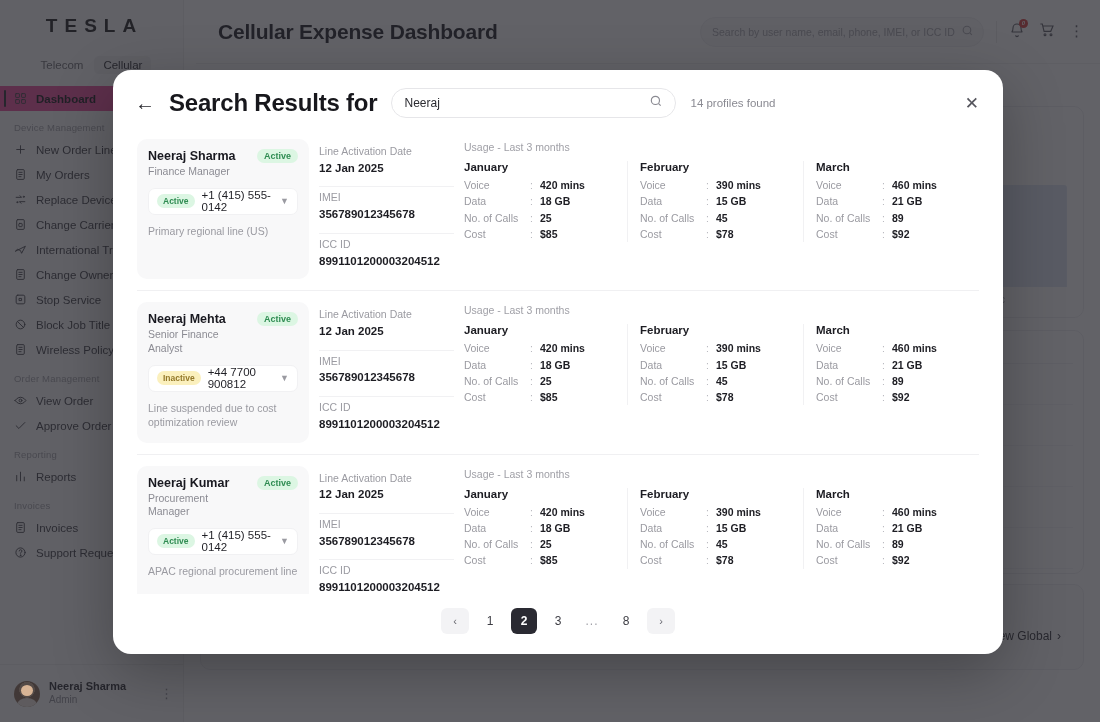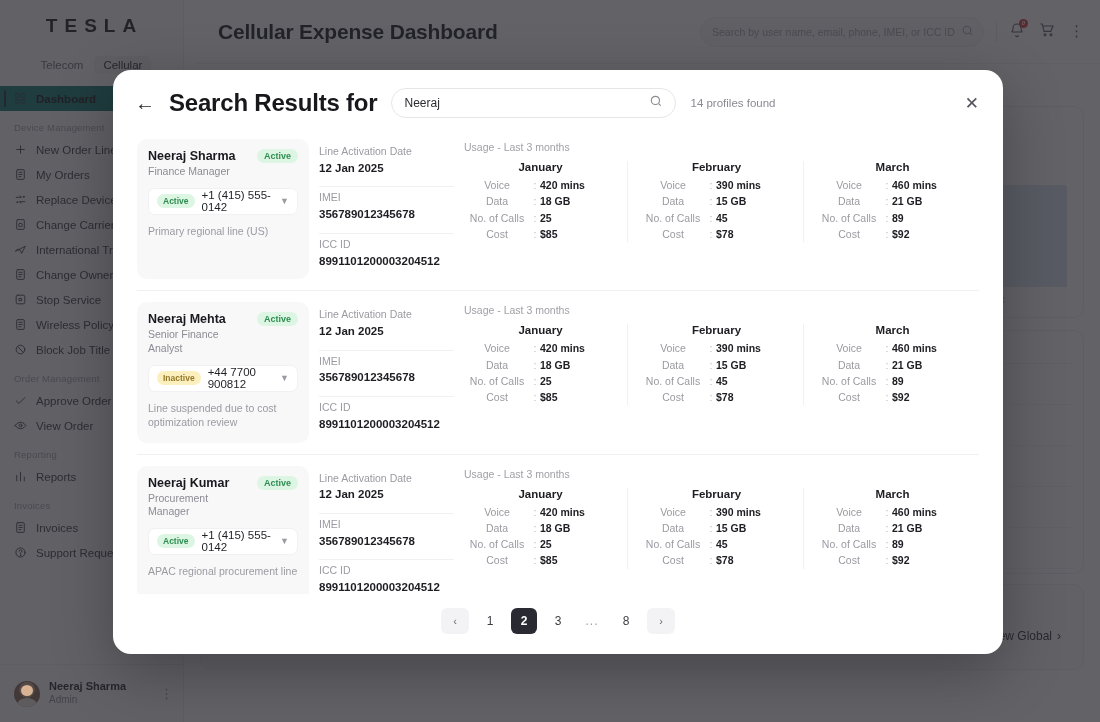--- a/index.html
+++ b/index.html
@@ -26,21 +26,21 @@
   .seg-tabs { display: flex; gap: 2px; justify-content: center; padding: 4px 0 10px; }
   .seg-tab { font-size: 11.5px; color: #6b6b70; padding: 3px 9px; border-radius: 5px; }
   .seg-tab.sel { background: #efeff1; color: #26262b; }
 
   .nav-scroll { flex: 1; overflow: hidden; padding: 2px 0 0 0; }
   .nav-item {
     display: flex; align-items: center; gap: 9px;
     height: 25px; padding: 0 10px 0 14px;
     font-size: 11.5px; color: #3d3d44; white-space: nowrap;
   }
-  .nav-item.active { color: #141418; font-weight: 600; position: relative; background: #0f766e; }
+  .nav-item.active { color: #141418; font-weight: 600; position: relative; background: #ec4899; }
   .nav-item.active::before {
     content: ""; position: absolute; left: 4px; top: 4px; bottom: 4px;
     width: 2px; background: #2a2a30; border-radius: 2px;
   }
   .nav-sec {
     font-size: 9.5px; color: #a3a3a9; padding: 11px 0 4px 14px;
     letter-spacing: .2px;
   }
   .ico { width: 13px; height: 13px; flex: 0 0 13px; display:block; }
   .ico svg { width: 13px; height: 13px; display: block; }
@@ -163,21 +163,21 @@
 
   .meta { width: 135px; flex: 0 0 135px; padding-top: 2px; }
   .meta-blk { padding: 3px 0 10px; border-bottom: 1px solid #f1f1f3; }
   .meta-blk:last-child { border-bottom: none; }
   .meta-lbl { font-size: 10.5px; color: #9a9aa1; line-height: 1.5; }
   .meta-val { font-size: 11.5px; color: #1d1d23; font-weight: 600; line-height: 1.45; }
 
   .usage { flex: 1; padding-top: 2px; }
   .usage-lbl { font-size: 10.5px; color: #a0a0a7; margin-bottom: 8px; }
   .months { display: flex; }
-  .month { flex: 1; padding-right: 10px; border-right: 1px solid #f1f1f3; padding-left: 12px; text-align: center; }
+  .month { flex: 1; padding-right: 10px; border-right: 1px solid #f1f1f3; padding-left: 12px; }
   .month:first-child { padding-left: 0; }
   .month:last-child { border-right: none; }
   .mon-name { font-size: 11.5px; font-weight: 700; color: #1d1d23; margin-bottom: 4px; }
   .mline { display: flex; font-size: 10.5px; line-height: 1.55; }
   .mk { color: #9a9aa1; width: 66px; flex: 0 0 66px; }
   .msep { color: #b9b9bf; width: 10px; flex: 0 0 10px; }
   .mv { color: #1d1d23; font-weight: 600; }
 
   .pager { display: flex; align-items: center; justify-content: center; gap: 8px; padding: 14px 0 20px; }
   .pg {
@@ -271,52 +271,52 @@
             <svg viewBox="0 0 24 24" fill="none" stroke="#3d3d44" stroke-width="1.7" stroke-linecap="round" stroke-linejoin="round">
               <rect x="4" y="4" width="16" height="16" rx="3"></rect>
               <rect x="10" y="10" width="4" height="4"></rect>
             </svg>
           </span>
           <span>Stop Service</span>
         </div>
         <div class="nav-item">
           <span class="ico">
             <svg viewBox="0 0 24 24" fill="none" stroke="#3d3d44" stroke-width="1.7" stroke-linecap="round" stroke-linejoin="round">
+              <circle cx="12" cy="12" r="8"></circle>
+              <path d="M6.5 6.5l11 11"></path>
+            </svg>
+          </span>
+          <span>Block Job Title</span>
+        </div>
+        <div class="nav-item">
+          <span class="ico">
+            <svg viewBox="0 0 24 24" fill="none" stroke="#3d3d44" stroke-width="1.7" stroke-linecap="round" stroke-linejoin="round">
               <rect x="5" y="3" width="14" height="18" rx="2"></rect>
               <path d="M9 8h6M9 12h6M9 16h4"></path>
             </svg>
           </span>
           <span>Wireless Policy</span>
         </div>
-        <div class="nav-item">
-          <span class="ico">
-            <svg viewBox="0 0 24 24" fill="none" stroke="#3d3d44" stroke-width="1.7" stroke-linecap="round" stroke-linejoin="round">
-              <circle cx="12" cy="12" r="8"></circle>
-              <path d="M6.5 6.5l11 11"></path>
-            </svg>
-          </span>
-          <span>Block Job Title</span>
-        </div>
         <div class="nav-sec">Order Management</div>
-        <div class="nav-item">
-          <span class="ico">
-            <svg viewBox="0 0 24 24" fill="none" stroke="#3d3d44" stroke-width="1.7" stroke-linecap="round" stroke-linejoin="round">
-              <path d="M4 12.5l5 5L20 6.5"></path>
-            </svg>
-          </span>
-          <span>Approve Order</span>
-        </div>
         <div class="nav-item">
           <span class="ico">
             <svg viewBox="0 0 24 24" fill="none" stroke="#3d3d44" stroke-width="1.7" stroke-linecap="round" stroke-linejoin="round">
               <path d="M2 12s4-6 10-6 10 6 10 6-4 6-10 6S2 12 2 12z"></path>
               <circle cx="12" cy="12" r="2.6"></circle>
             </svg>
           </span>
           <span>View Order</span>
+        </div>
+        <div class="nav-item">
+          <span class="ico">
+            <svg viewBox="0 0 24 24" fill="none" stroke="#3d3d44" stroke-width="1.7" stroke-linecap="round" stroke-linejoin="round">
+              <path d="M4 12.5l5 5L20 6.5"></path>
+            </svg>
+          </span>
+          <span>Approve Order</span>
         </div>
         <div class="nav-sec">Reporting</div>
         <div class="nav-item">
           <span class="ico">
             <svg viewBox="0 0 24 24" fill="none" stroke="#3d3d44" stroke-width="1.7" stroke-linecap="round" stroke-linejoin="round">
               <path d="M5 20V10M12 20V4M19 20v-7"></path>
             </svg>
           </span>
           <span>Reports</span>
         </div>

